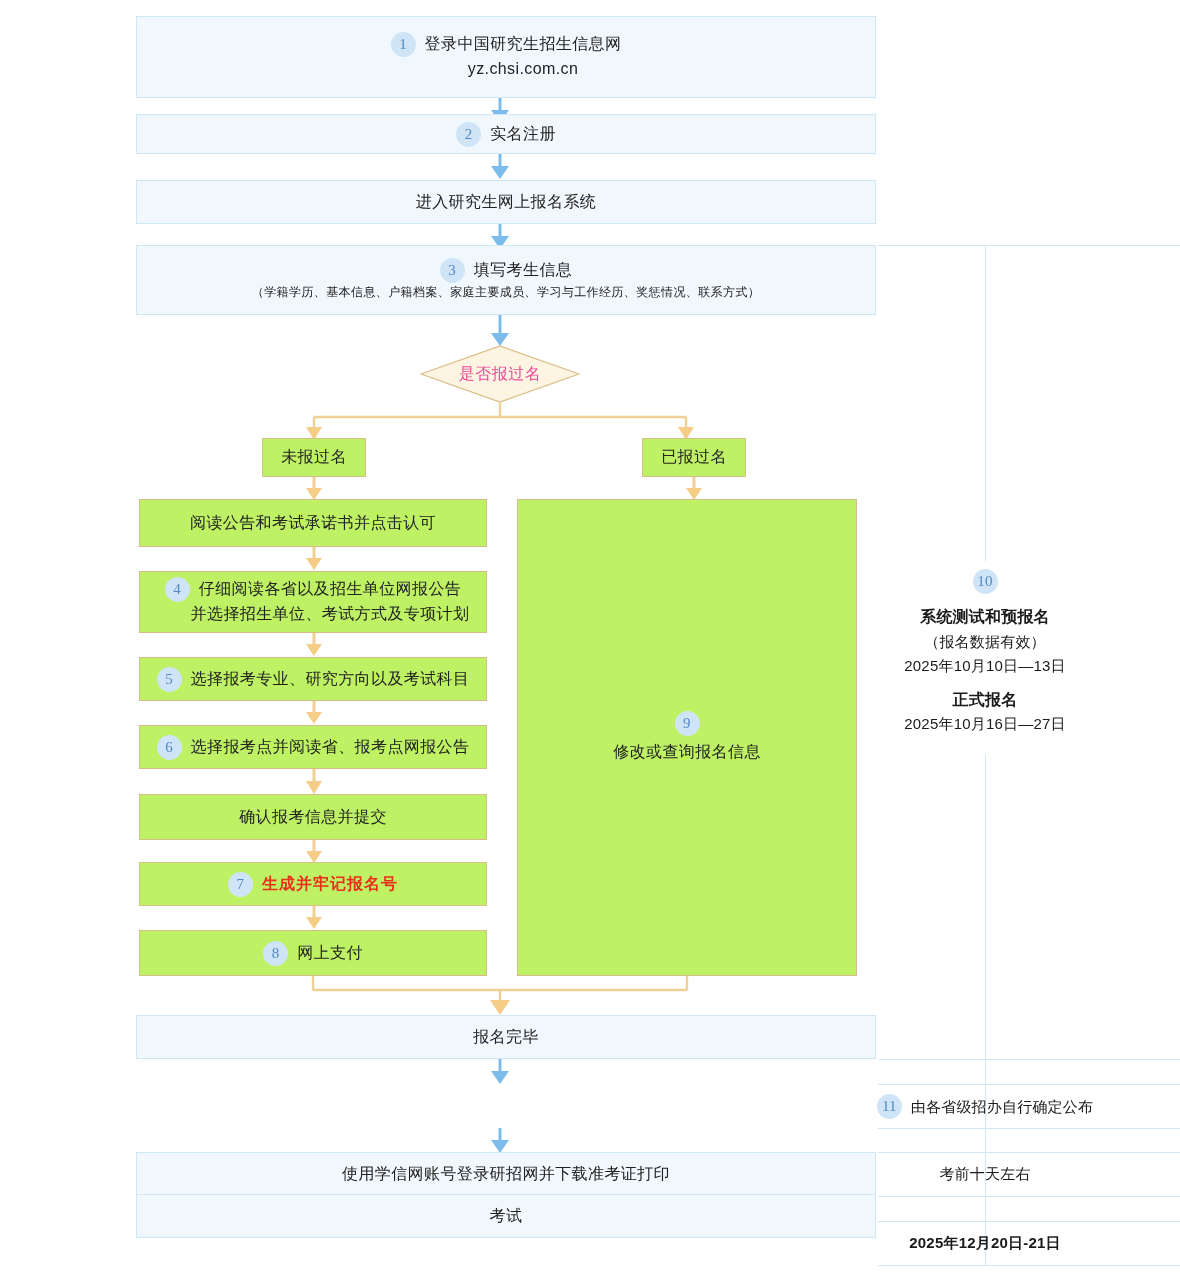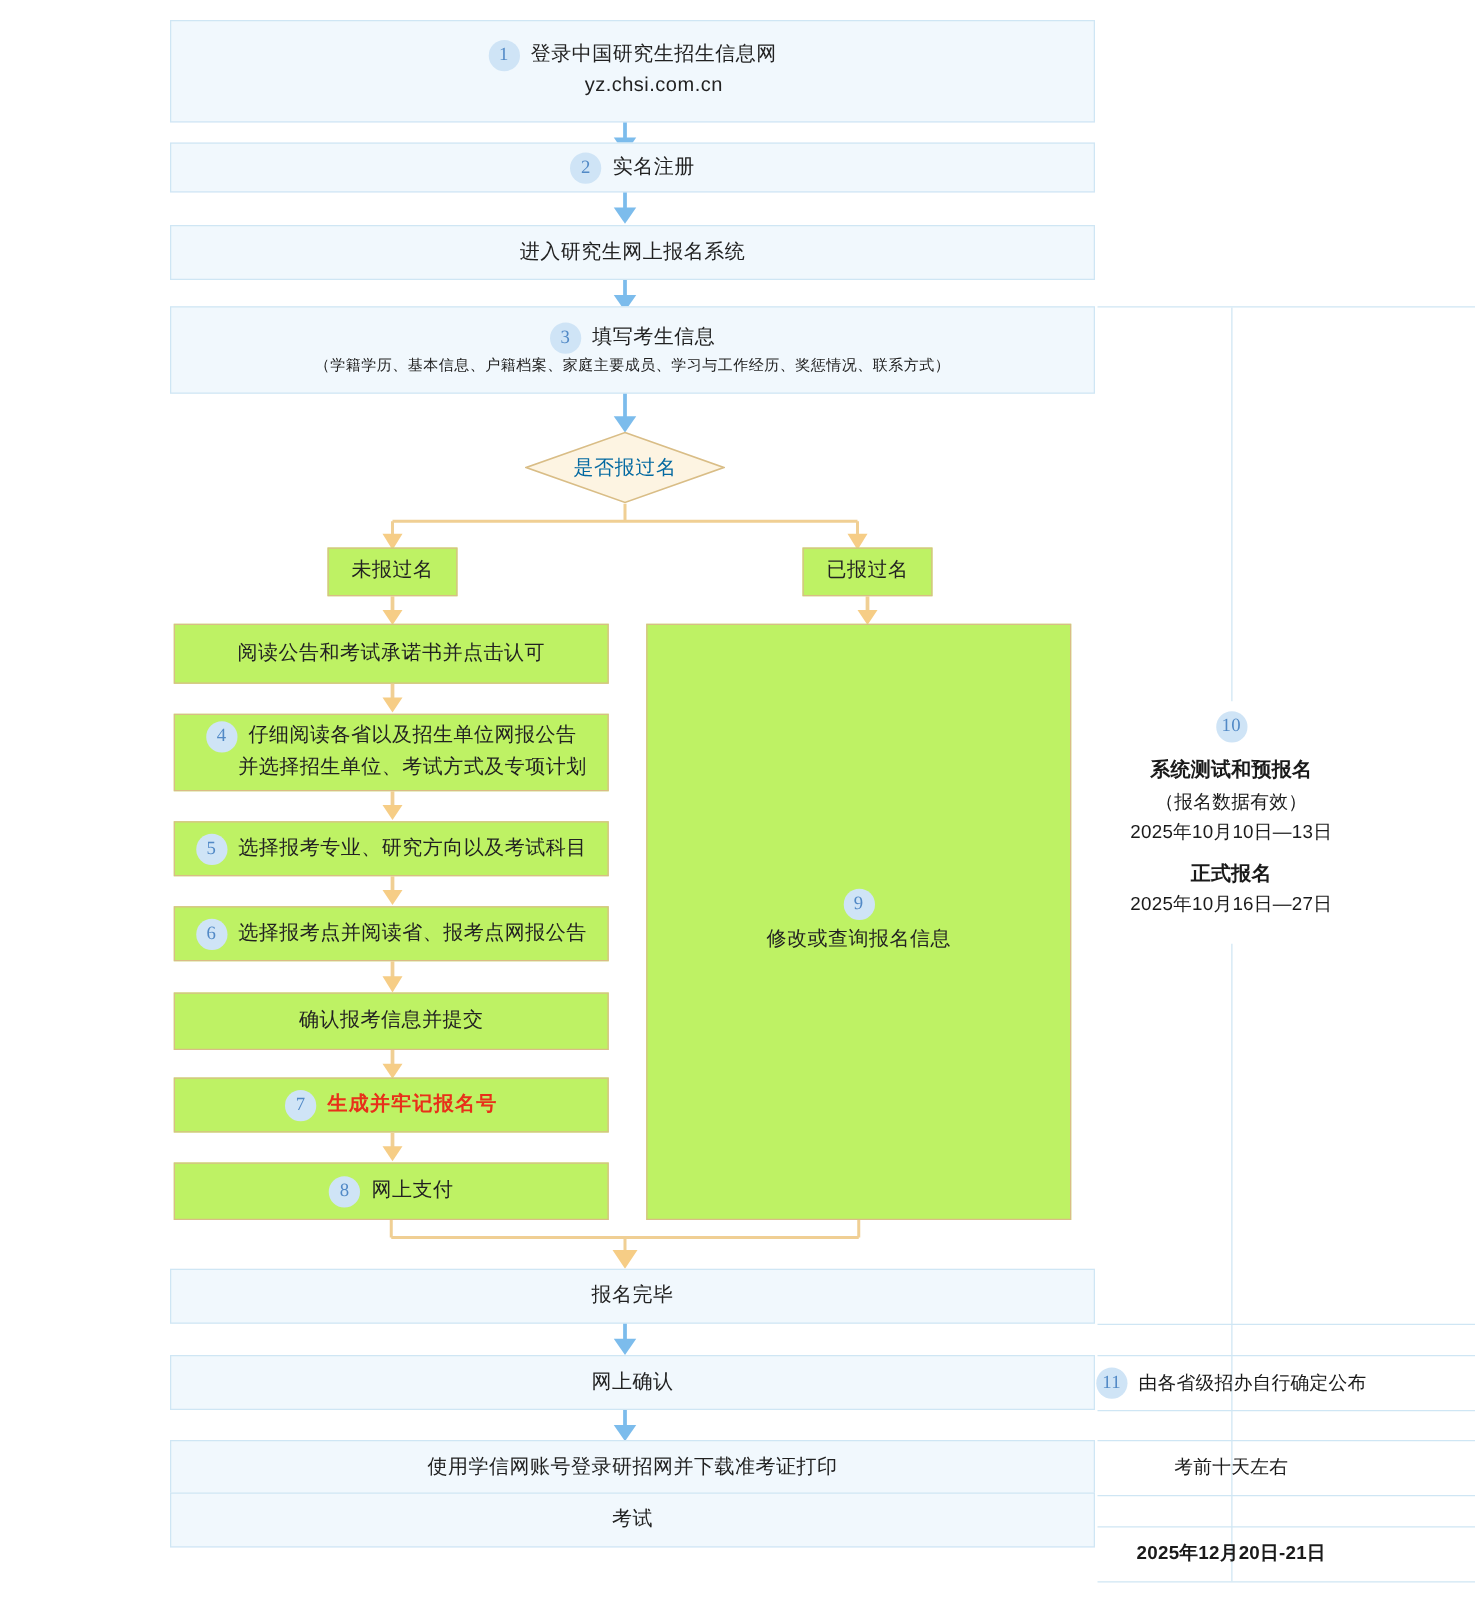--- a/index.html
+++ b/index.html
@@ -65,21 +65,21 @@
   .line2{font-size:12px;}
   .red{color:#e8301a;font-weight:bold;letter-spacing:1px;}
 
   
   .diamond-wrap{position:absolute;}
   .diamond-wrap svg{display:block;}
   .diamond-label{
     position:absolute;
     left:0;top:0;right:0;bottom:0;
     display:flex;align-items:center;justify-content:center;
-    font-size:16px;color:#0369a1;letter-spacing:.5px;
+    font-size:16px;color:#ec4899;letter-spacing:.5px;
   }
 
   
   .conn{position:absolute;}
   .conn svg{display:block;overflow:visible;}
 
   
   .rule{position:absolute;background:#cfe6f4;}
   .rule.h{height:1px;}
   .rule.v{width:1px;}
@@ -305,23 +305,20 @@
     <div>报名完毕</div>
   </div>
 
   <div class="conn" style="left:488px;top:1059px;width:24px;height:26px;">
     <svg width="24" height="26" viewBox="0 0 24 26">
       <line x1="12" y1="0" x2="12" y2="14" stroke="#7cbcec" stroke-width="3"></line>
       <polygon points="3,12 21,12 12,25" fill="#7cbcec"></polygon>
     </svg>
   </div>
 
-  <div class="node blue" style="left:136px;top:1084px;width:740px;height:44px;">
-    <div>网上确认</div>
-  </div>
 
   <div class="conn" style="left:488px;top:1128px;width:24px;height:26px;">
     <svg width="24" height="26" viewBox="0 0 24 26">
       <line x1="12" y1="0" x2="12" y2="14" stroke="#7cbcec" stroke-width="3"></line>
       <polygon points="3,12 21,12 12,25" fill="#7cbcec"></polygon>
     </svg>
   </div>
 
   <div class="node blue" style="left:136px;top:1152px;width:740px;height:44px;">
     <div>使用学信网账号登录研招网并下载准考证打印</div>

